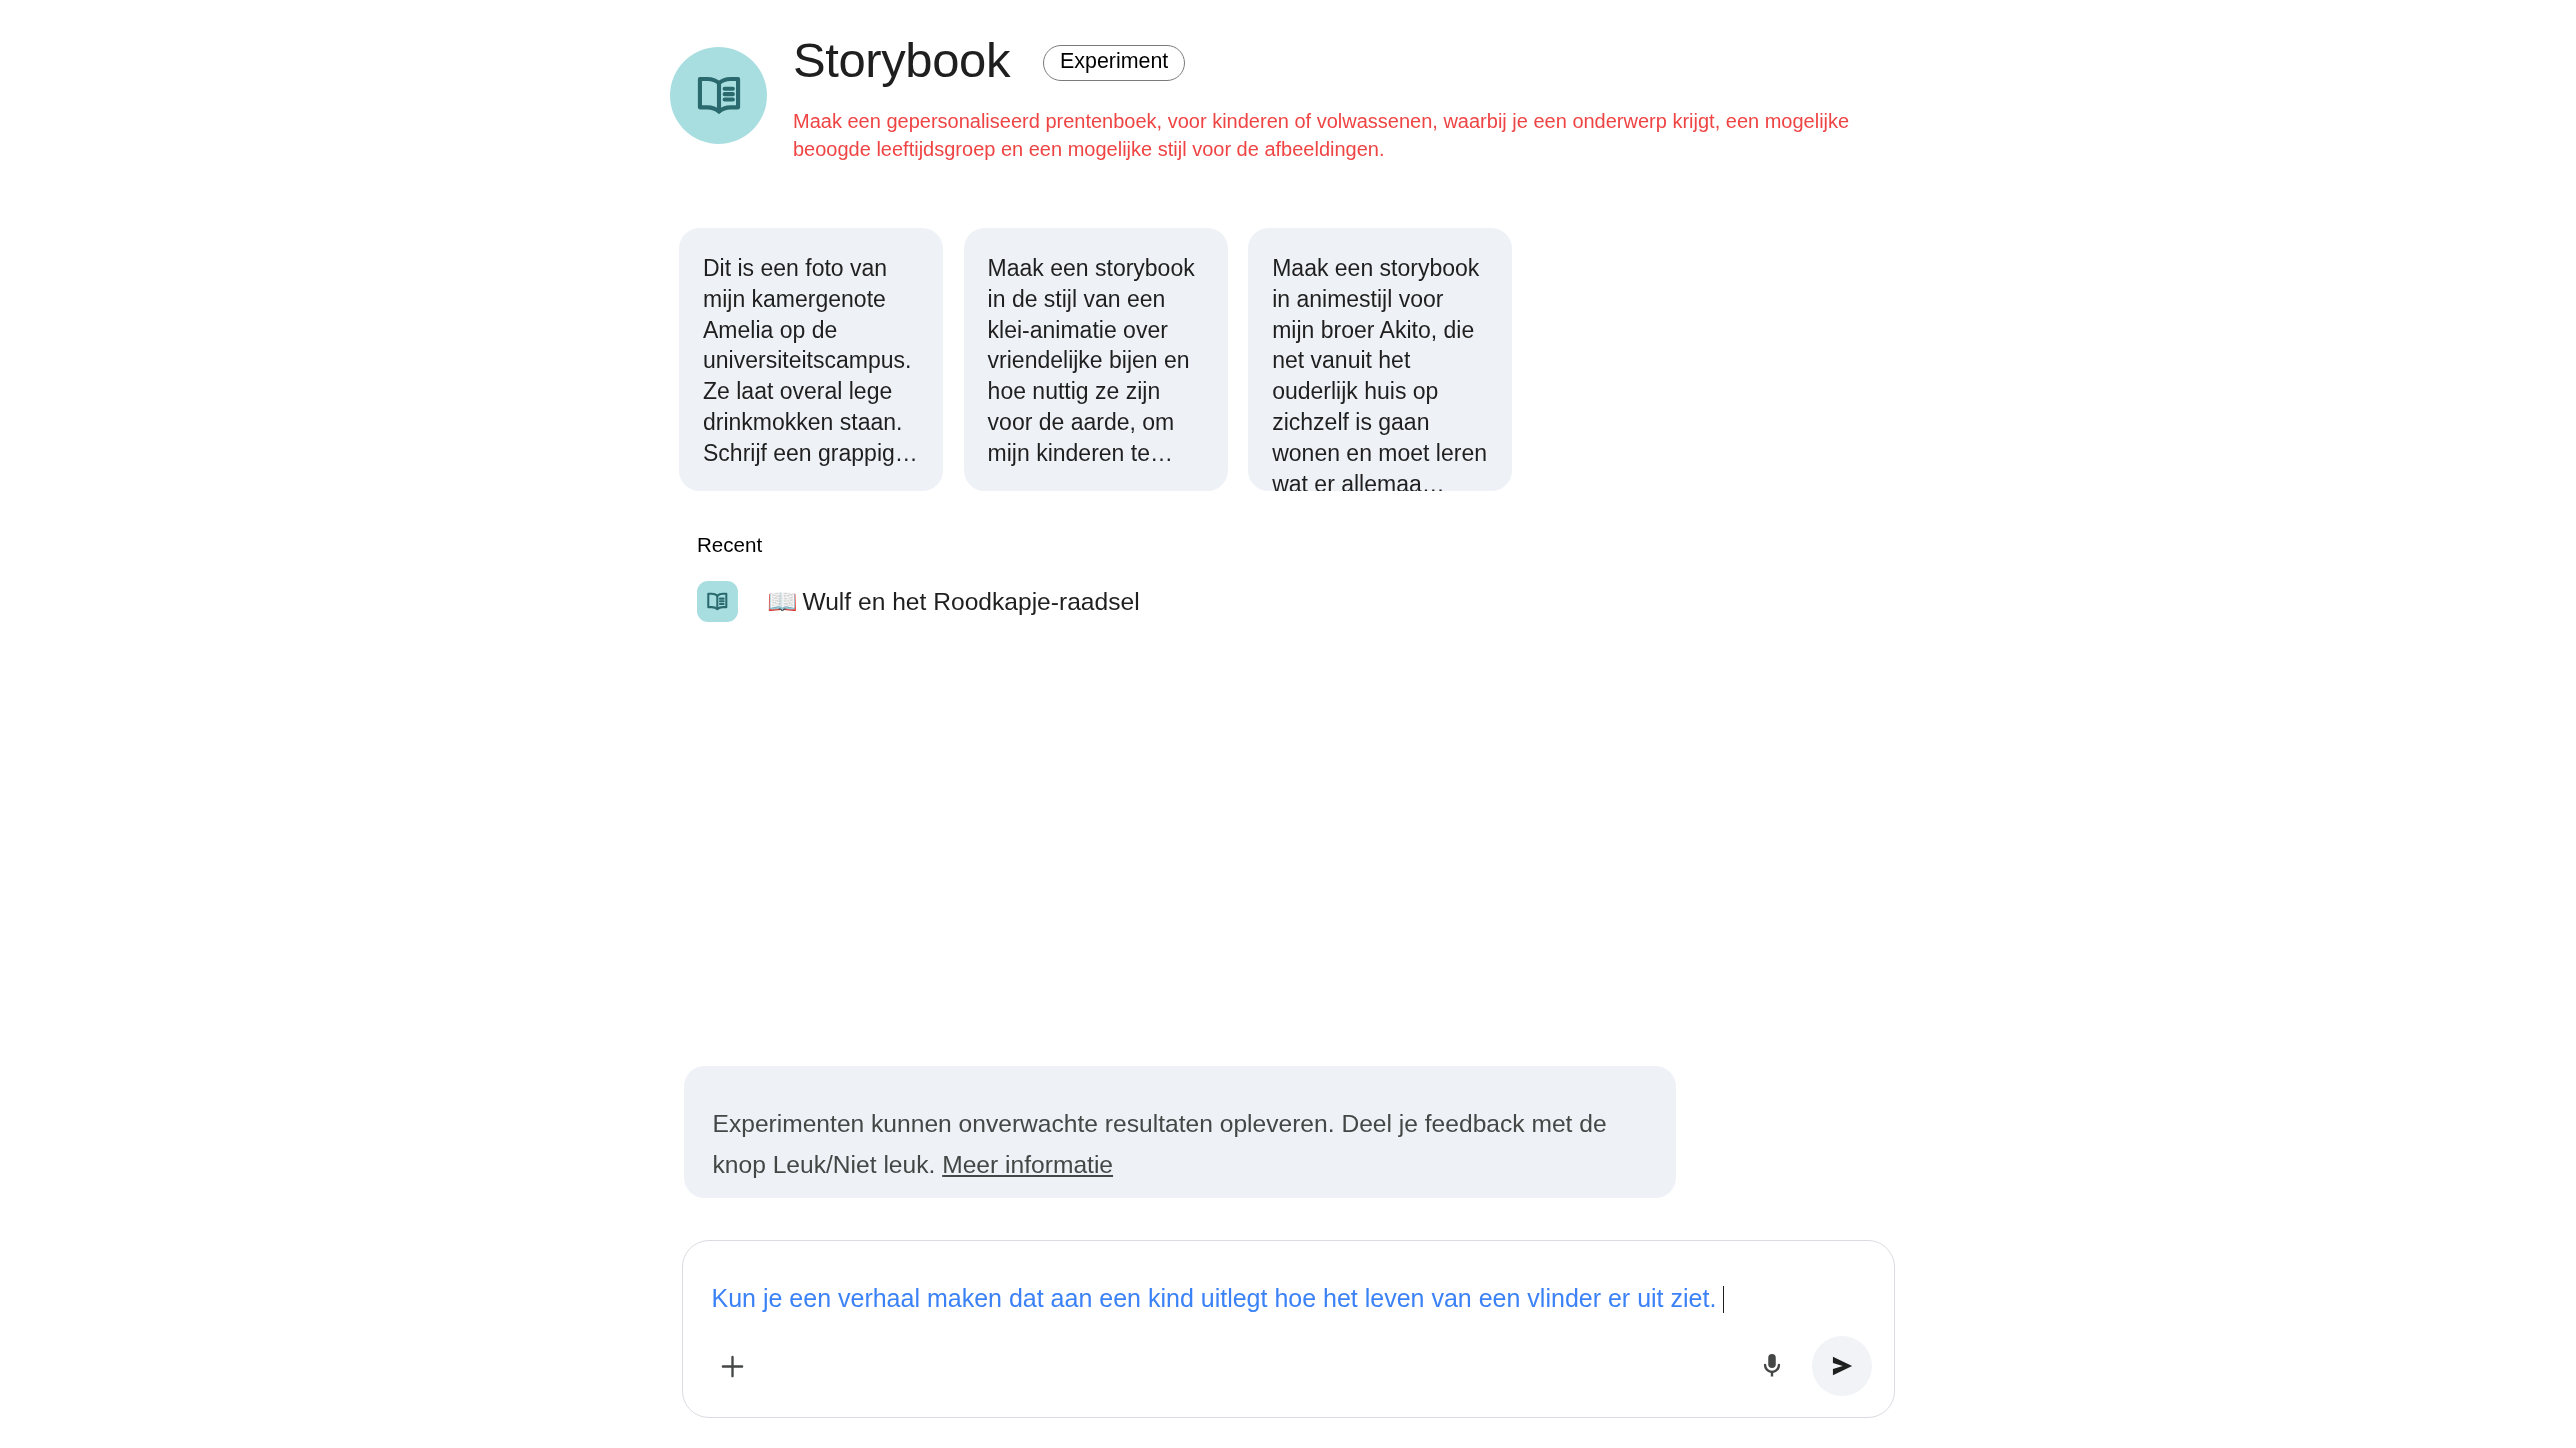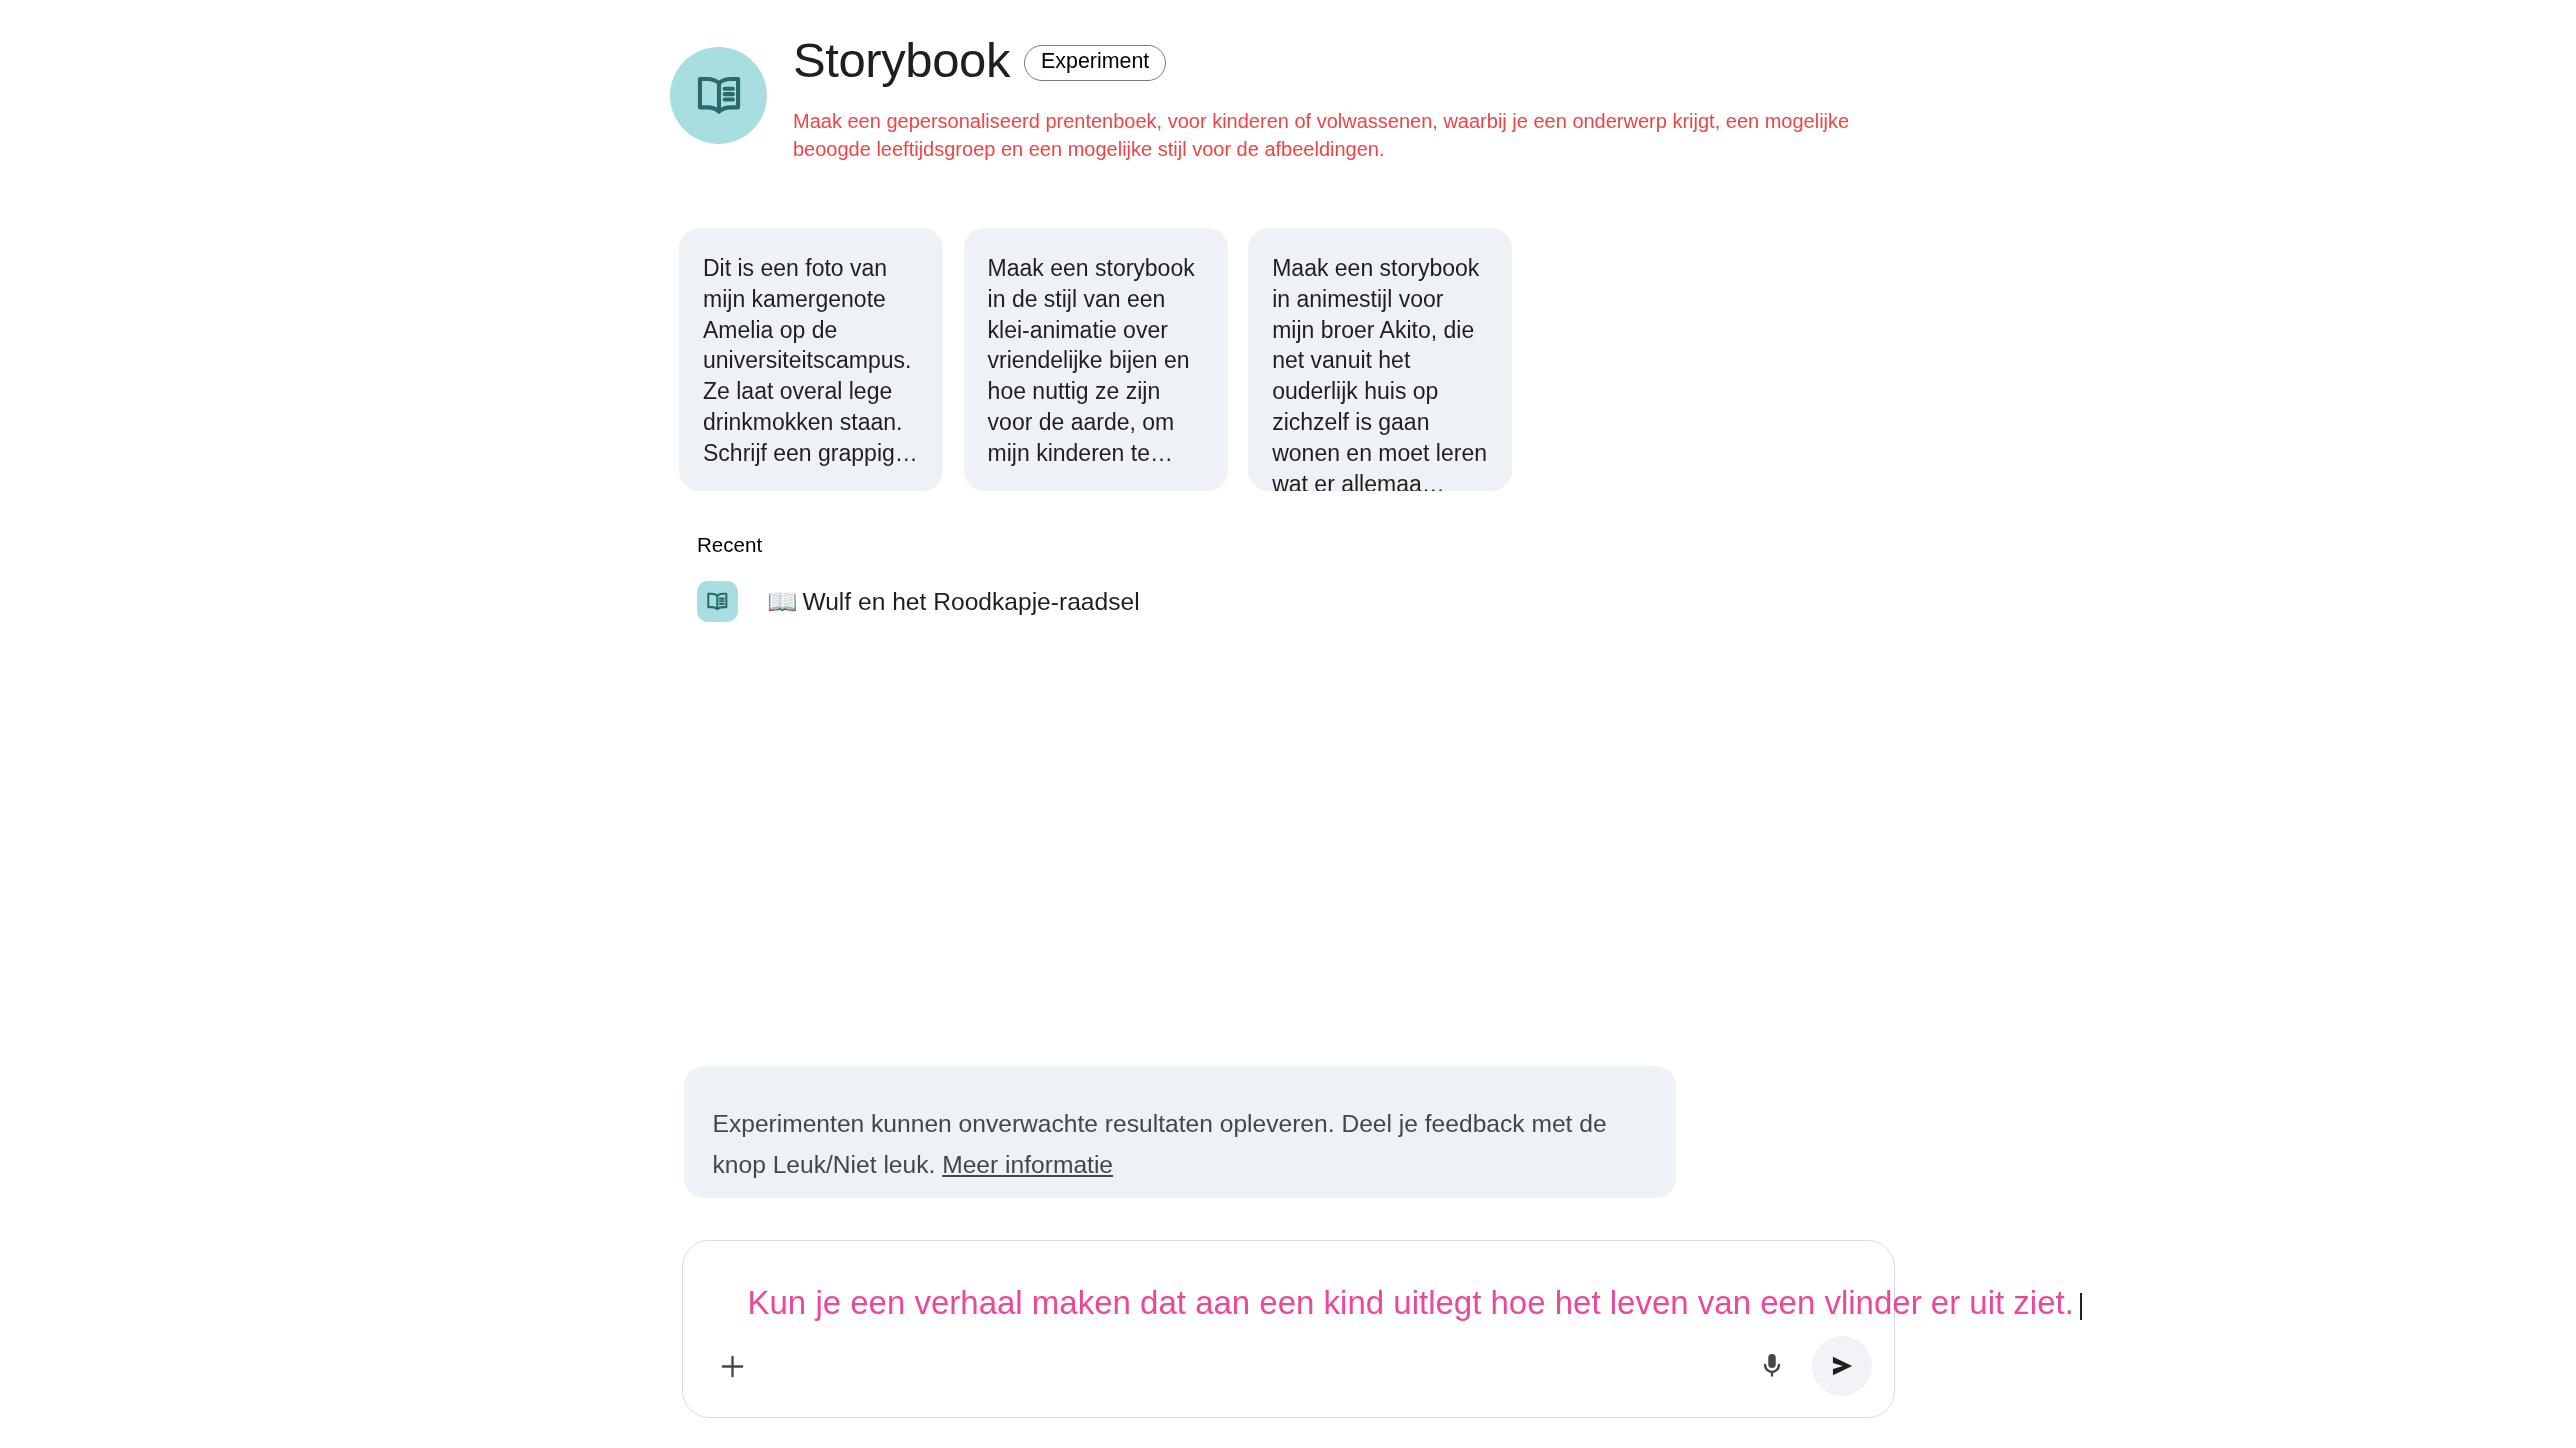--- a/index.html
+++ b/index.html
@@ -40,21 +40,21 @@
     flex: none;
     margin-top: 16.6px;
   }
   .app-icon svg { width: 52px; height: 52px; display: block; }
 
   .header-text { padding-top: 4.8px; }
 
   .title-row {
     display: flex;
     align-items: center;
-    gap: 14px;
+    gap: 33px;
   }
 
   .app-title {
     font-size: 49px;
     font-weight: 300;
     color: #1f1f1f;
     letter-spacing: -0.4px;
     line-height: 1.05;
     white-space: nowrap;
   }
@@ -173,25 +173,24 @@
     border: 1.6px solid #d9dce1;
     border-radius: 27px;
     padding: 0 28.5px;
   }
 
   .composer-text {
     position: absolute;
     left: 28.5px;
     top: 41px;
     right: 48px;
-    font-size: 33px;
-    color: #ec4899;
+    font-size: 25px;
+    color: #3b82f6;
     line-height: 1.3;
     white-space: nowrap;
-    margin-left: 36px;
   }
 
   .caret {
     display: inline-block;
     width: 1.6px;
     height: 27px;
     background: #1f1f1f;
     vertical-align: -5.5px;
     margin-left: 6.3px;
   }

